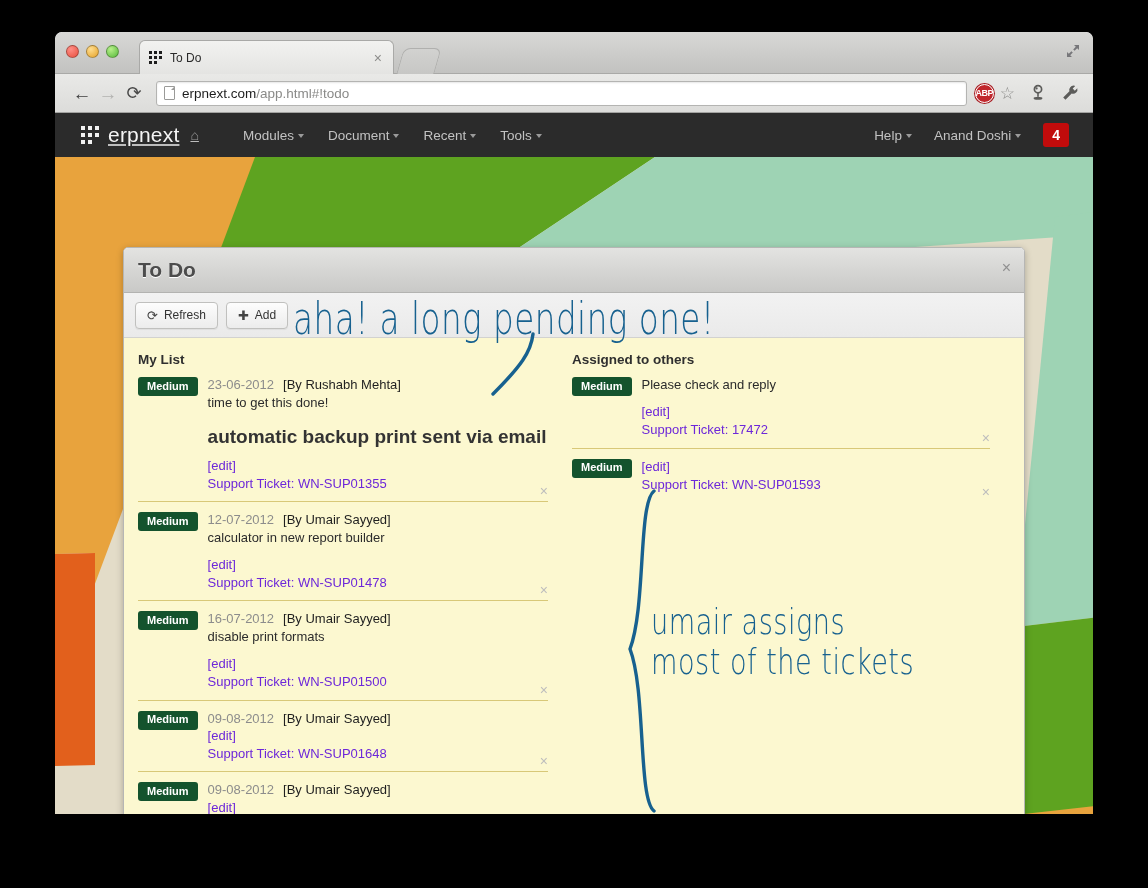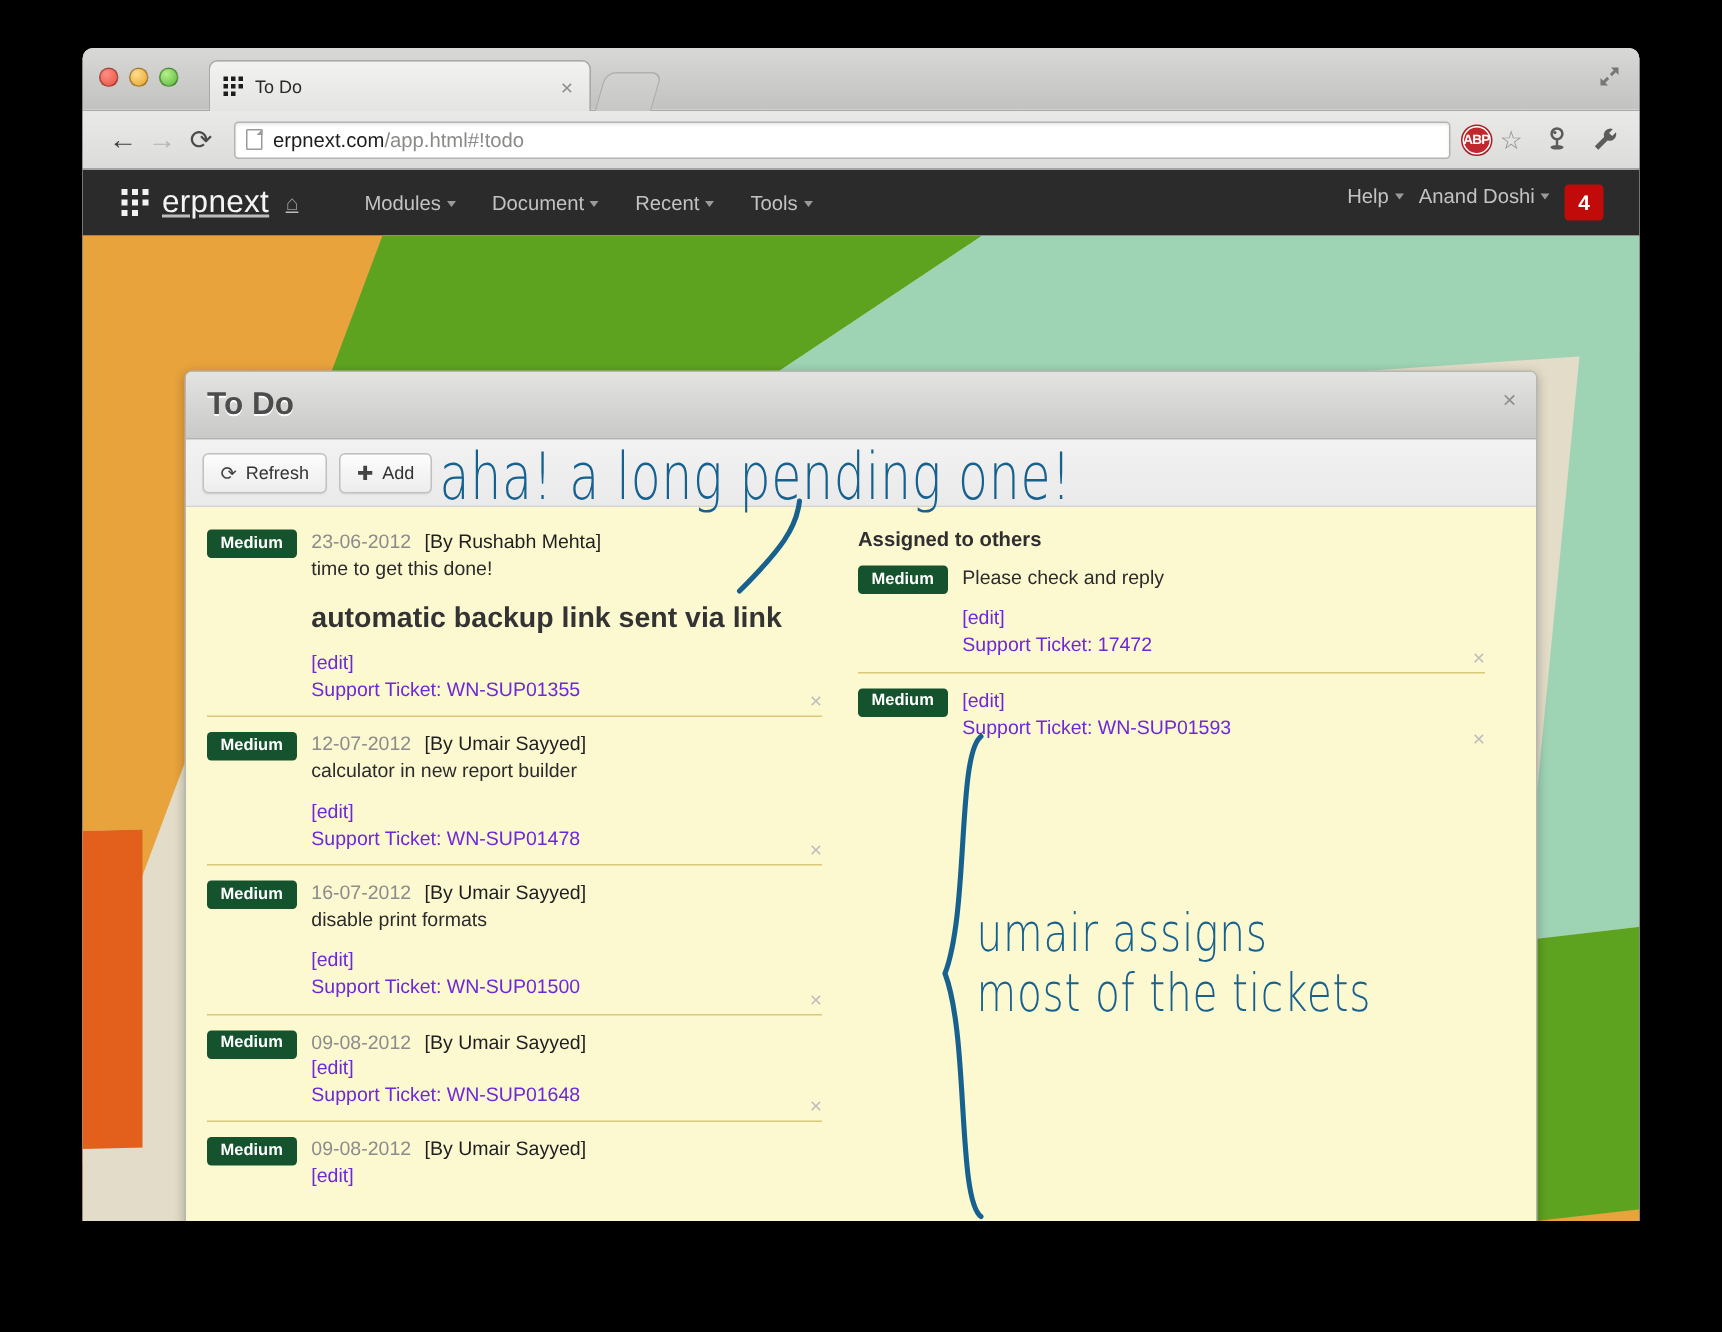--- a/index.html
+++ b/index.html
@@ -145,21 +145,21 @@
   .brand { display: flex; align-items: center; gap: 9px; margin-right: 44px; text-decoration: underline; }
   .brand-grid { width: 18px; height: 18px; position: relative; }
   .brand-grid i { position: absolute; width: 4px; height: 4px; background: #f2f2f2; }
   .brand-name { color: #f4f4f4; font-size: 21px; letter-spacing: .2px; }
   .home-ico { color: #9a9a9a; font-size: 14px; margin-left: 2px; }
   .nav-links { display: flex; gap: 24px; }
   .nav-item { color: #c2c2c2; white-space: nowrap; }
   .caret { display:inline-block; margin-left:4px; border-left:3.5px solid transparent;
            border-right:3.5px solid transparent; border-top:4px solid #9a9a9a;
            vertical-align: middle; }
-  .nav-right { margin-left: auto; display: flex; gap: 10px; }
+  .nav-right { margin-left: auto; display: flex; align-items: center; gap: 22px; }
   .badge-count {
     background: #c10b0b; color: #fff;
     font-size: 14px; font-weight: bold;
     padding: 4px 9px; border-radius: 3px;
     line-height: 1.15;
   }
 
   
   .stripes { position: absolute; left:0; top:44px; right:0; bottom:0; overflow:hidden; z-index:0; }
   .stripes svg { display:block; }
@@ -402,30 +402,31 @@
           </span>
           <span class="btn">
             <span class="gl">✚</span>
             <span>Add</span>
           </span>
         </div>
 
         <div class="panel-body">
 
           <div class="col col-left">
+            <div class="col-head">My List</div>
 
             <div class="todo">
               <div class="todo-row">
                 <span class="prio">Medium</span>
                 <div class="todo-main">
                   <div class="meta">
                     <span class="date">23-06-2012</span><span class="owner">[By Rushabh Mehta]</span>
                   </div>
                   <div class="desc">time to get this done!</div>
-                  <div class="big-desc">automatic backup link sent via link</div>
+                  <div class="big-desc">automatic backup print sent via email</div>
                   <a class="lnk">[edit]</a>
                   <a class="lnk tight">Support Ticket: WN-SUP01355</a>
                 </div>
               </div>
               <span class="del-x">×</span>
             </div>
 
             <div class="todo">
               <div class="todo-row">
                 <span class="prio">Medium</span>

